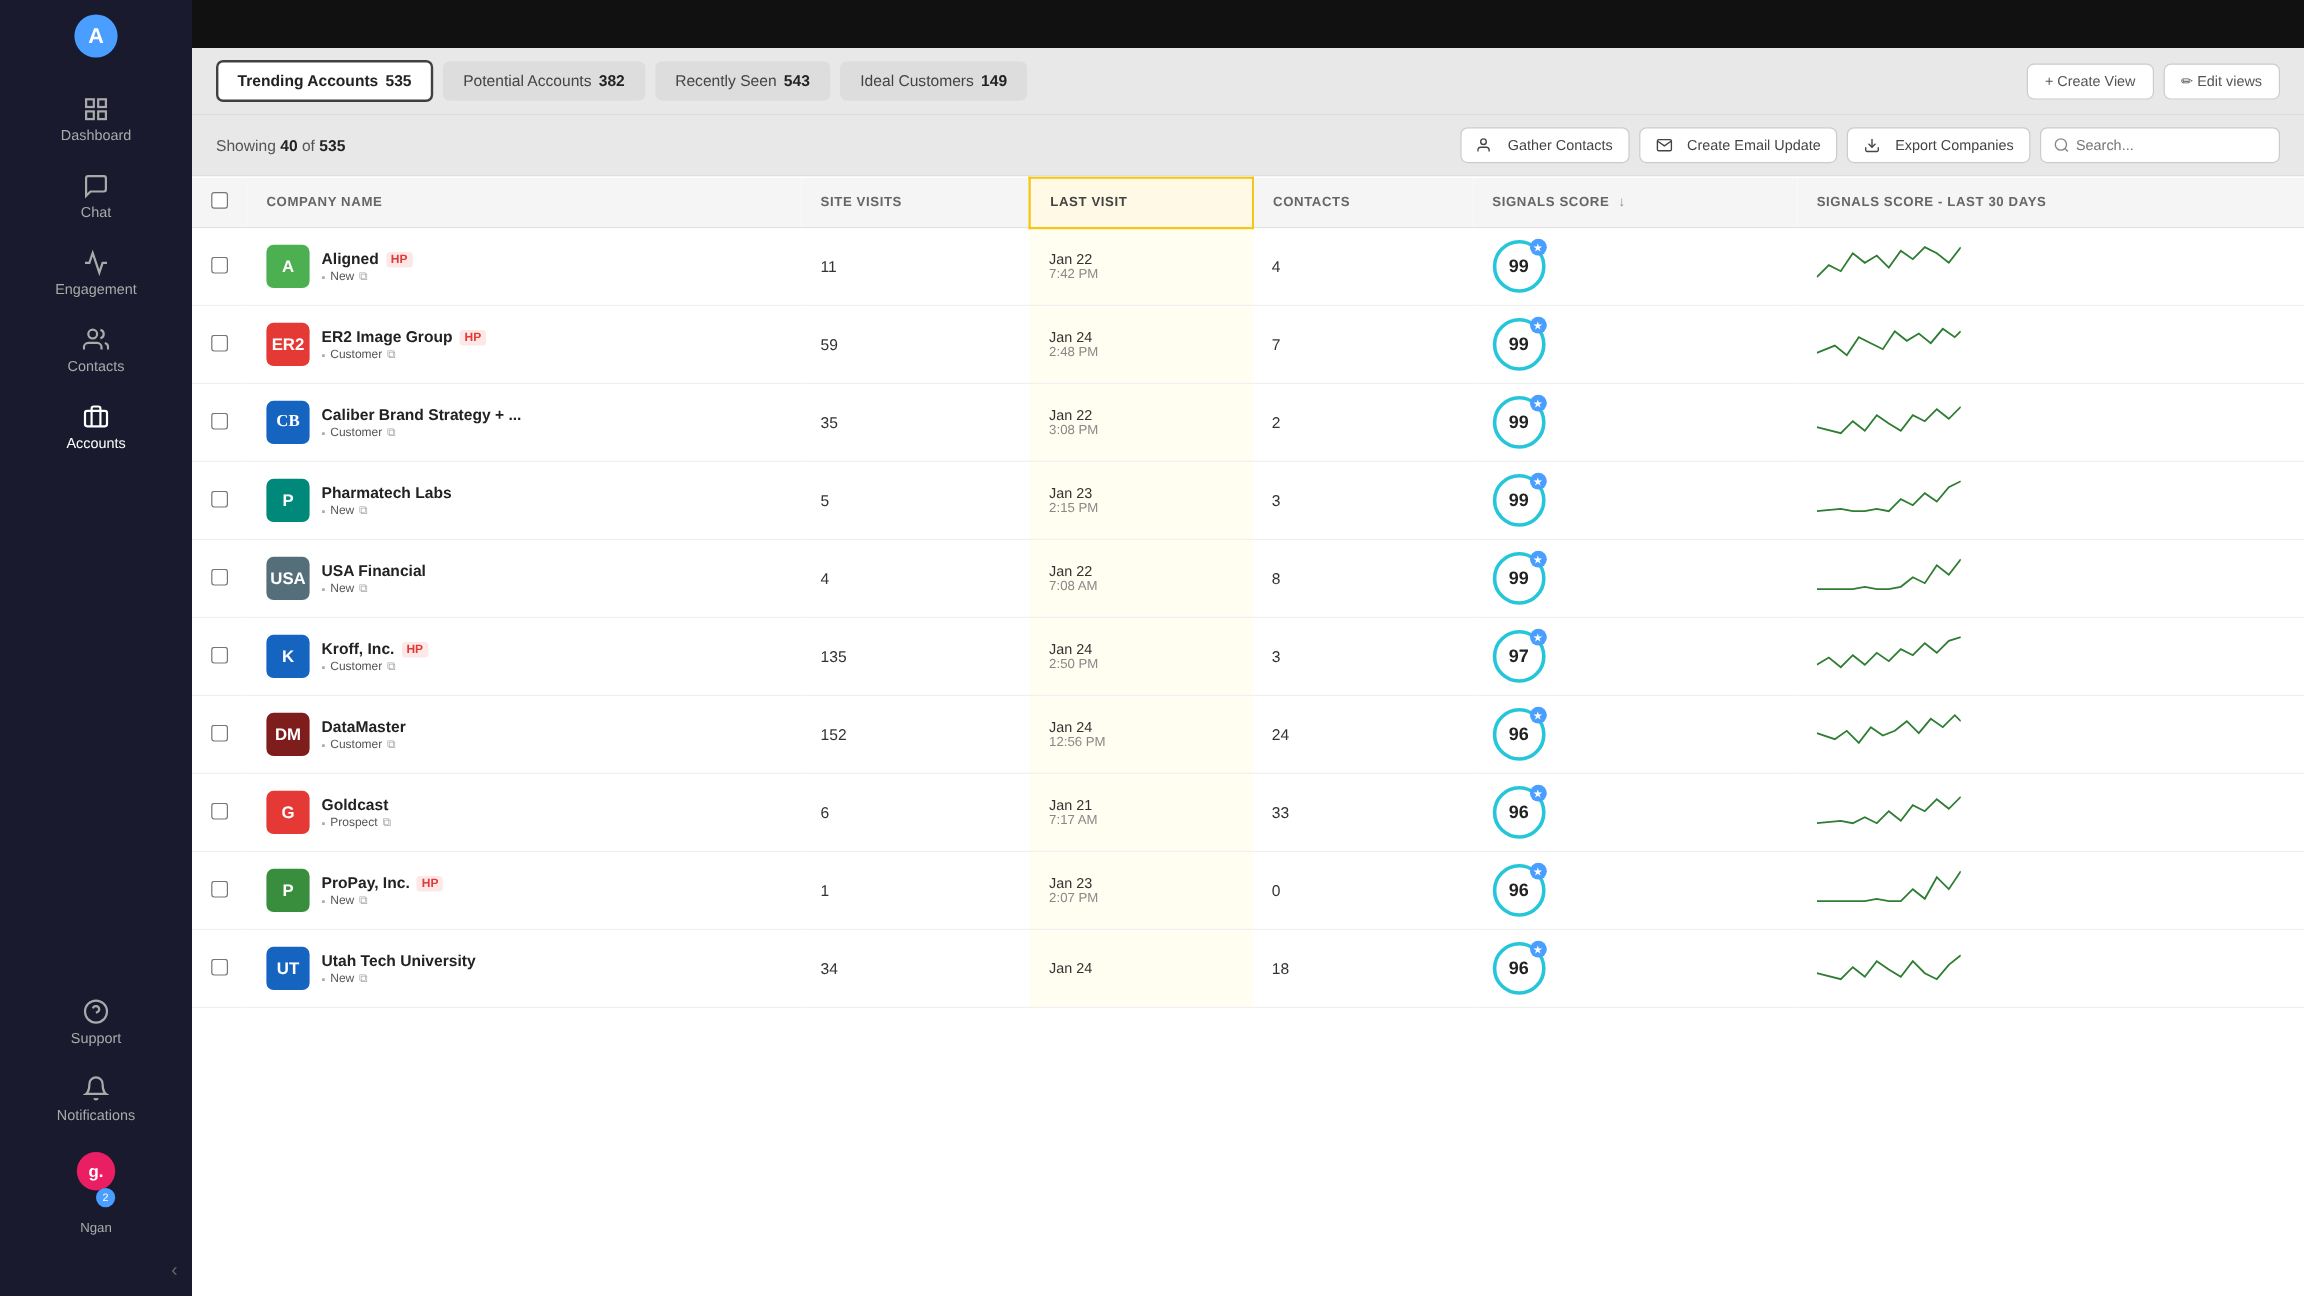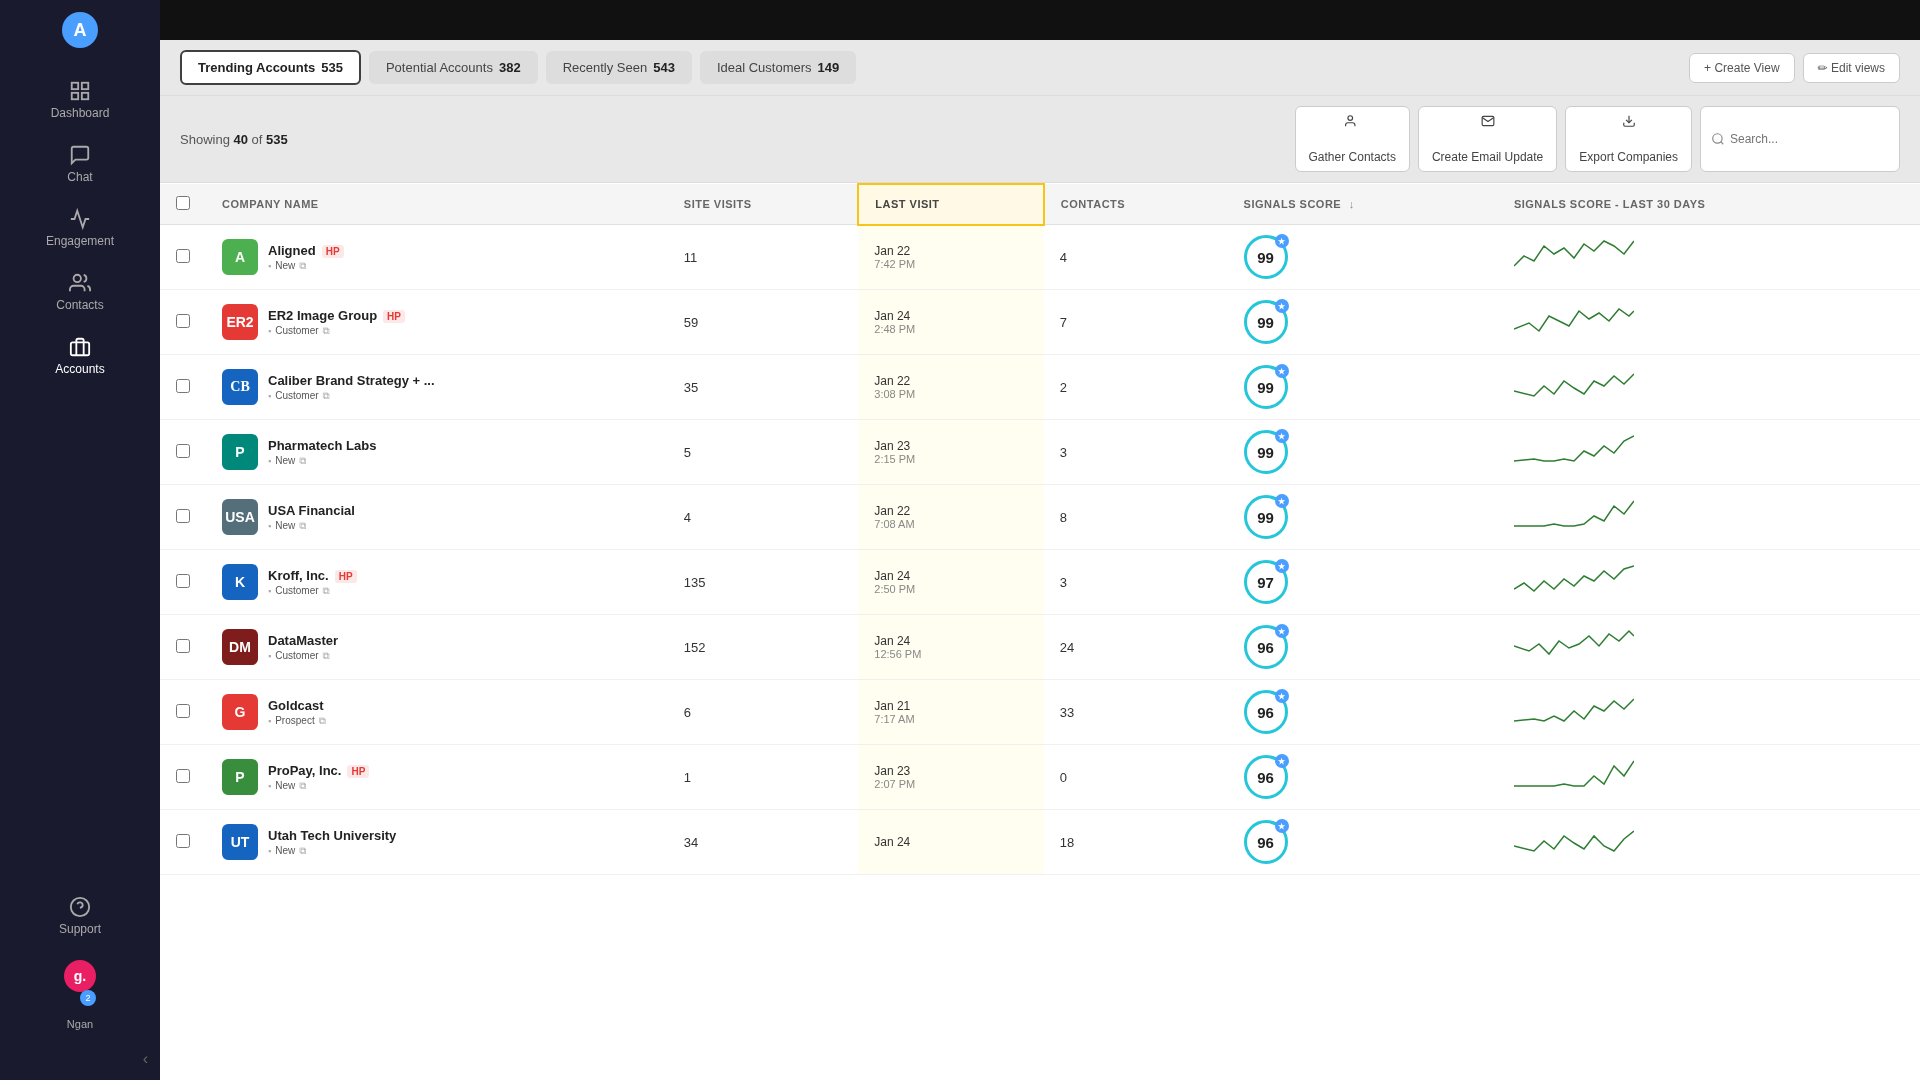--- a/index.html
+++ b/index.html
@@ -134,29 +134,28 @@
       display: flex;
       align-items: center;
       gap: 10px;
       flex-shrink: 0;
       border-bottom: 1px solid #ddd;
     }
     .showing-text { font-size: 13px; color: #555; }
     .showing-count { font-weight: 700; color: #222; }
     .toolbar-actions { margin-left: auto; display: flex; gap: 8px; }
     .toolbar-btn {
-      display: flex; align-items: center; gap: 22px;
+      display: flex; align-items: center; gap: 12px;
       padding: 7px 13px;
       border-radius: 6px;
       border: 1px solid #ccc;
       background: white;
       cursor: pointer;
       font-size: 12px;
       color: #444;
-      flex-direction: column;
     }
     .search-box {
       display: flex; align-items: center;
       background: white;
       border: 1px solid #ccc;
       border-radius: 6px;
       padding: 5px 10px;
       gap: 5px;
       min-width: 200px;
     }
@@ -301,20 +300,27 @@
   <div class="sidebar-bottom">
     <div class="sidebar-item">
       <svg viewBox="0 0 24 24" fill="none" stroke="currentColor" stroke-width="2">
         <circle cx="12" cy="12" r="10"></circle>
           <path d="M9.09 9a3 3 0 0 1 5.83 1c0 2-3 3-3 3"></path>
         <line x1="12" y1="17" x2="12.01" y2="17"></line>
       </svg>
       <span>Support</span>
     </div>
 
+    <div class="sidebar-item">
+      <svg viewBox="0 0 24 24" fill="none" stroke="currentColor" stroke-width="2">
+        <path d="M18 8A6 6 0 0 0 6 8c0 7-3 9-3 9h18s-3-2-3-9"></path>
+          <path d="M13.73 21a2 2 0 0 1-3.46 0"></path>
+      </svg>
+      <span>Notifications</span>
+    </div>
 
     <div class="sidebar-item" style="position:relative;">
       <div class="sidebar-avatar">g.</div>
       <span class="sidebar-badge">2</span>
       <span class="sidebar-avatar-label">Ngan</span>
     </div>
 
     <div class="collapse-btn">‹</div>
   </div>
 </div>

